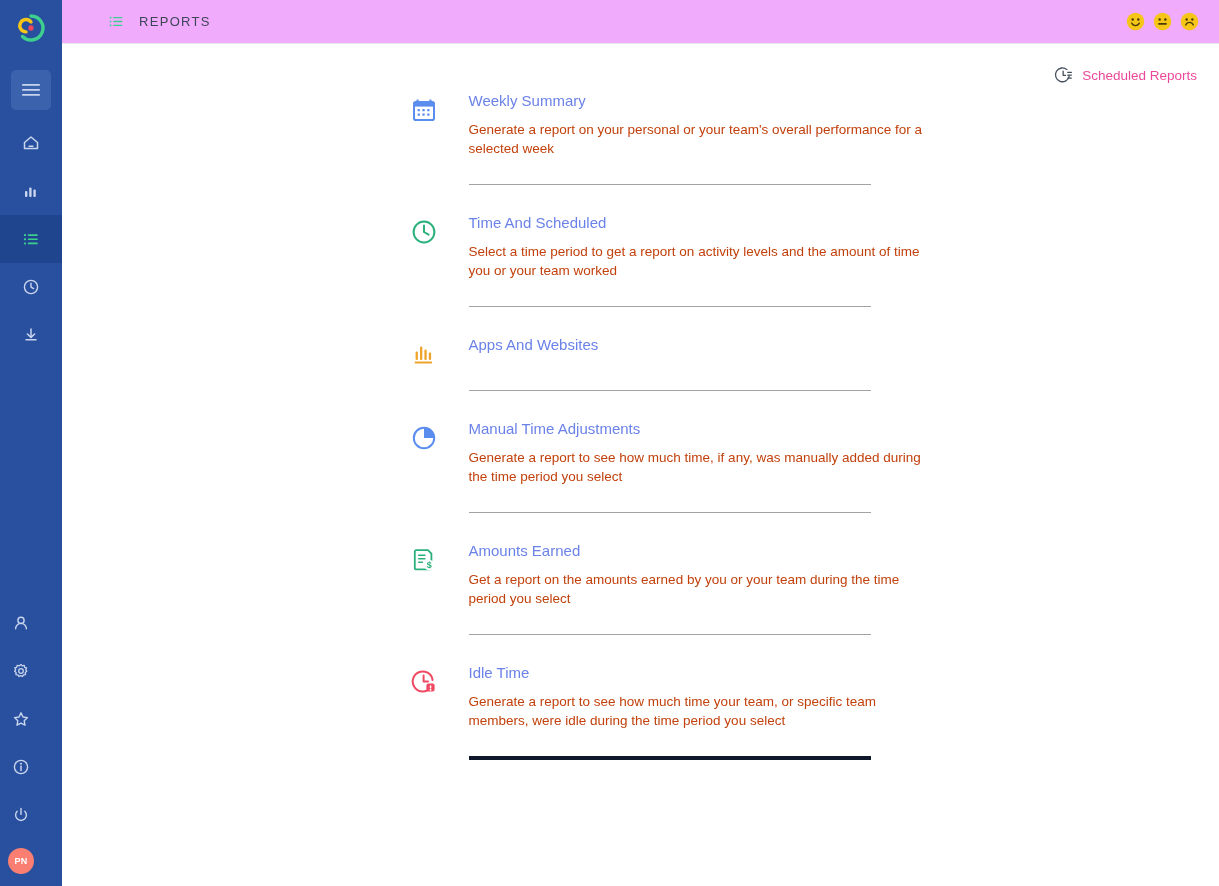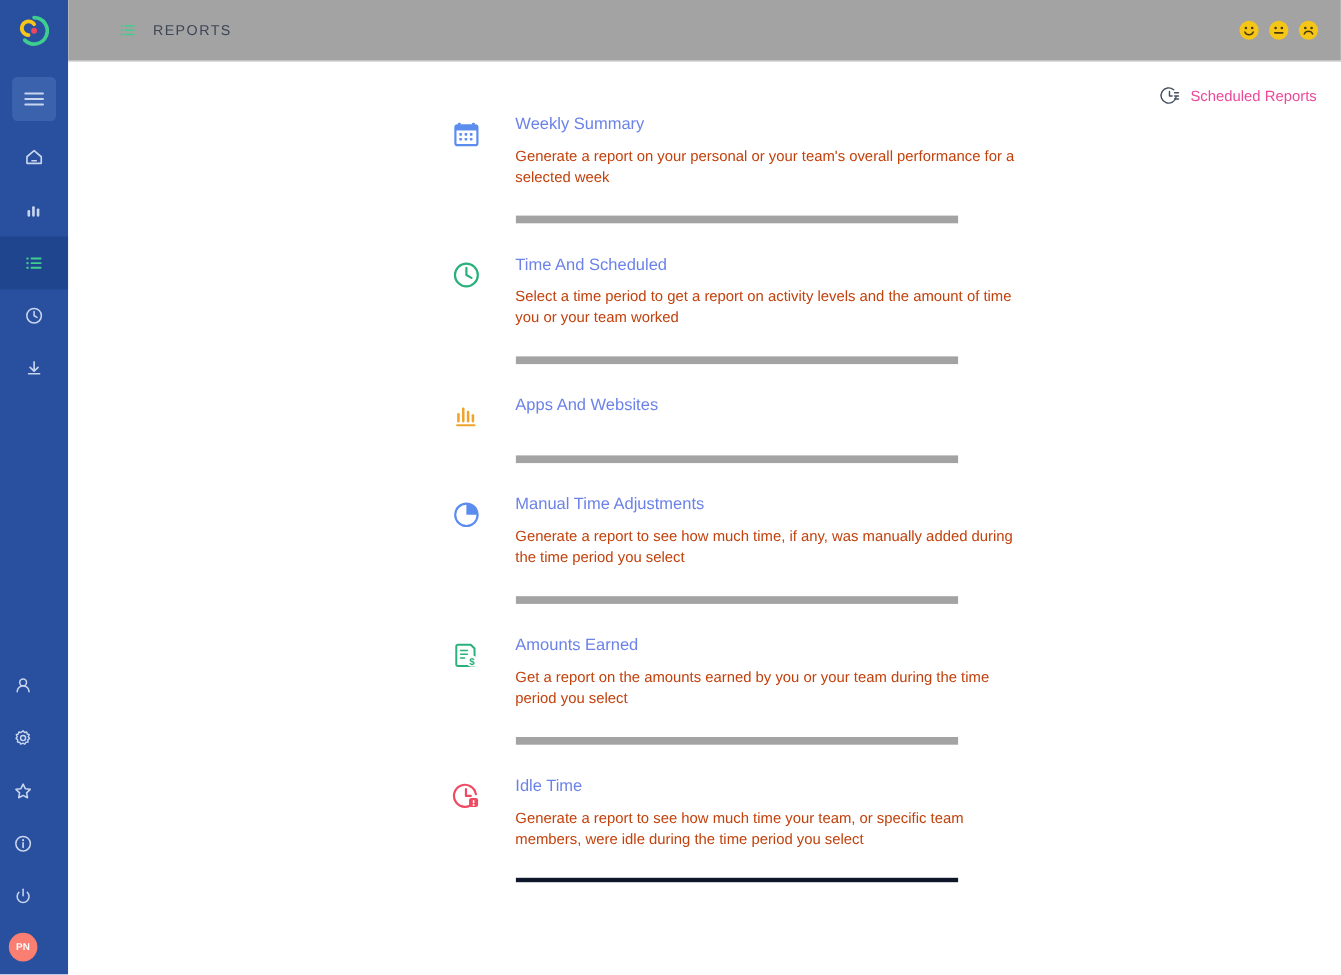--- a/index.html
+++ b/index.html
@@ -42,21 +42,21 @@
     width: 26px; height: 26px; border-radius: 50%;
     background: #fa7f72; color: #ffffff;
     font-size: 9px; font-weight: bold; letter-spacing: .3px;
     display: flex; align-items: center; justify-content: center;
     margin-top: 9px; margin-bottom: 6px; cursor: pointer;
   }
 
   
   .main { flex: 1 1 auto; height: 886px; position: relative; background: #fff; }
   .topbar {
-    height: 56px; background: #a3a3a3;
+    height: 44px; background: #f0abfc;
     border-bottom: 1px solid #e6e8ec;
     display: flex; align-items: center;
     padding: 0 20px 0 46px;
   }
   .topbar-title-wrap { display: flex; align-items: center; gap: 14px; }
   .topbar-title {
     font-size: 13px; letter-spacing: 1.3px; color: #3d4757; font-weight: 400;
   }
   .mood-group { margin-left: auto; display: flex; gap: 8px; align-items: center; }
   .mood { width: 19px; height: 19px; cursor: pointer; }
@@ -66,21 +66,21 @@
   .sched {
     position: absolute; top: 22px; right: 22px;
     display: flex; align-items: center; gap: 9px;
     cursor: pointer;
   }
   .sched-label { font-size: 13.5px; color: #ec4899; }
 
   .report-list { width: 460px; margin: 0 auto; padding-top: 48px; }
   .report-row { display: flex; align-items: flex-start; }
   .report-icon-col { width: 58px; flex: 0 0 58px; padding-top: 5px; display: flex; justify-content: flex-start; }
-  .report-body { flex: 1 1 auto; padding-bottom: 26px; border-bottom: 7px solid #a3a3a3; min-width: 0; }
+  .report-body { flex: 1 1 auto; padding-bottom: 26px; border-bottom: 1px solid #a3a3a3; min-width: 0; }
   .report-row:last-child .report-body { border-bottom: 4px solid #0f172a; }
   .report-title {
     display: inline-block;
     font-size: 15px; color: #6b82e8; text-decoration: none;
     line-height: 1.2; margin-bottom: 10px; cursor: pointer;
   }
   .report-title.hovered { }
   .report-desc {
     font-size: 13.5px; color: #c2410c; line-height: 19px;
     width: 460px; white-space: pre-line;

